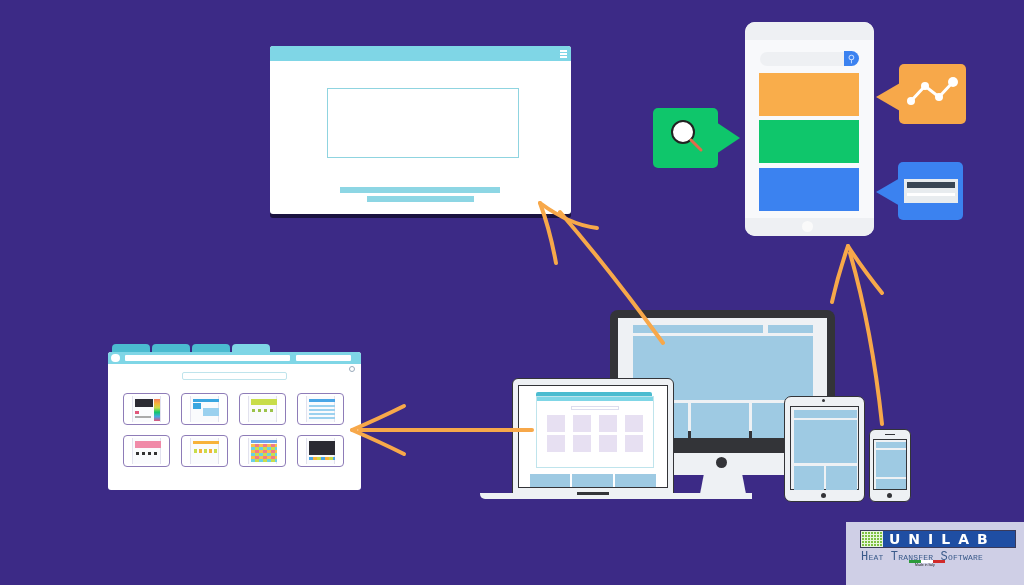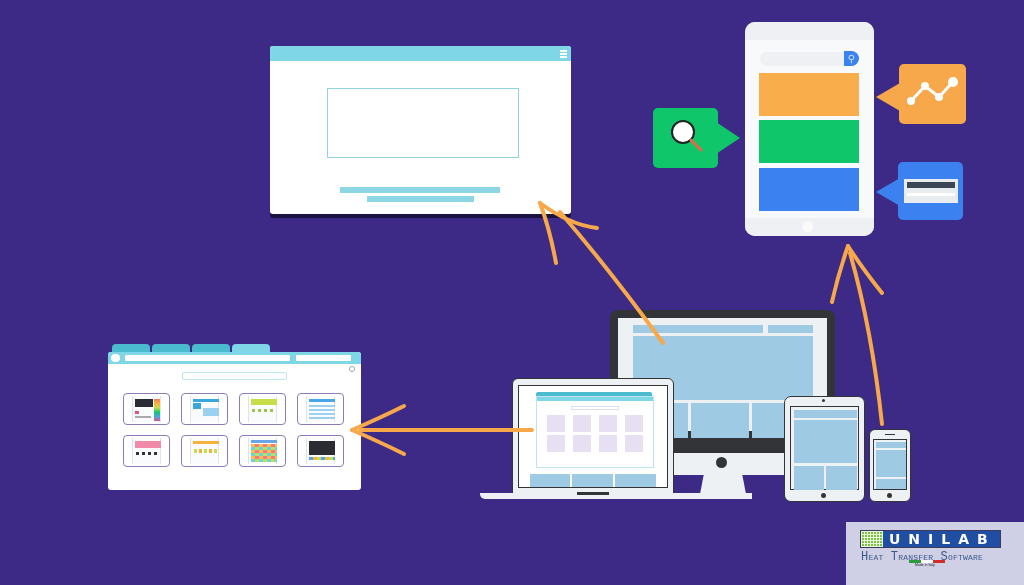--- a/index.html
+++ b/index.html
@@ -65,21 +65,21 @@
     .tablet .screen { position: absolute; left: 5px; top: 9px; right: 5px; bottom: 11px; background: #eef1f4; border: 1px solid #333438; }
     .phone-sm { left: 869px; top: 429px; width: 42px; height: 73px; background: #eef1f4; border: 1px solid #333438; border-radius: 6px; }
     .phone-sm .screen { position: absolute; left: 3px; top: 9px; right: 3px; bottom: 11px; background: #eef1f4; border: 1px solid #333438; }
     .dot { position: absolute; width: 5px; height: 5px; background: #333438; border-radius: 50%; }
 
     
     .arrows { position: absolute; left: 0; top: 0; width: 1024px; height: 585px; pointer-events: none; }
 
     
     .logo-box { left: 846px; top: 522px; width: 178px; height: 63px; background: #cfcfe6; }
-    .logo-inner { position: absolute; left: 14px; top: 8px; width: 141px; height: 18px; background: #1f4ea3; border: 1px solid #3a3a5a; padding-left: 29px; }
+    .logo-inner { position: absolute; left: 14px; top: 8px; width: 156px; height: 18px; background: #1f4ea3; border: 1px solid #3a3a5a; padding-left: 29px; }
     .logo-grid { position: absolute; left: 0; top: 0; width: 22px; height: 16px; background: #7ec142;
       background-image: linear-gradient(#e8f6dc 1px, transparent 1px), linear-gradient(90deg, #e8f6dc 1px, transparent 1px);
       background-size: 3px 3px; }
     .logo-word { position: absolute; left: 28px; top: 0; width: 106px; height: 16px; color: #fff; font-size: 14px; font-weight: bold; letter-spacing: 8px; line-height: 16px; font-family: "DejaVu Sans", sans-serif; }
     .logo-sub { position: absolute; left: 15px; top: 28px; width: 140px; font-size: 12px; color: #3a5a8a; font-variant: small-caps; letter-spacing: 0.2px; font-family: Liberation Mono, monospace; }
     .logo-flag { position: absolute; left: 63px; top: 38px; width: 36px; height: 3px; background: linear-gradient(90deg, #2c9b3a 33%, #fff 33% 66%, #d12b2b 66%); }
     .logo-made { position: absolute; left: 69px; top: 41px; font-size: 3.5px; color: #222; font-family: "Liberation Sans", sans-serif; }
   </style>
 </head>
 <body>

